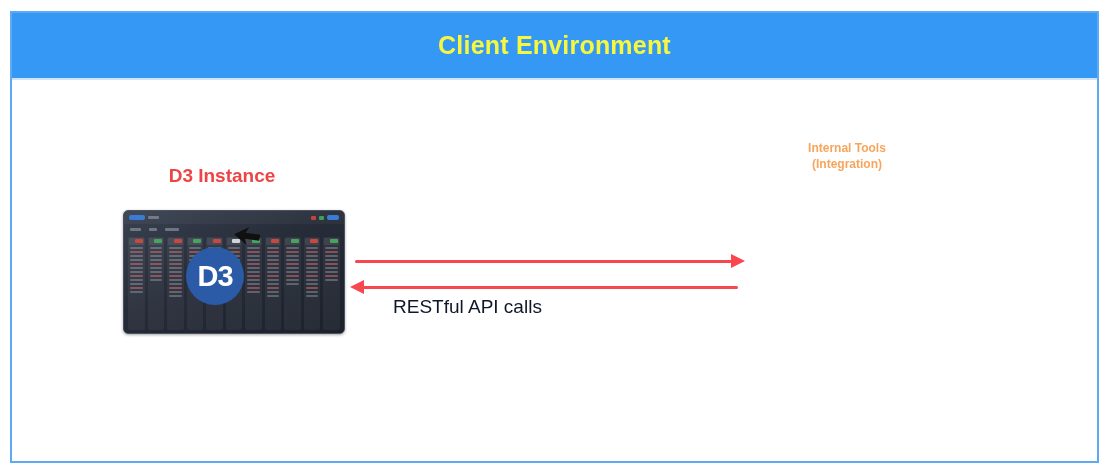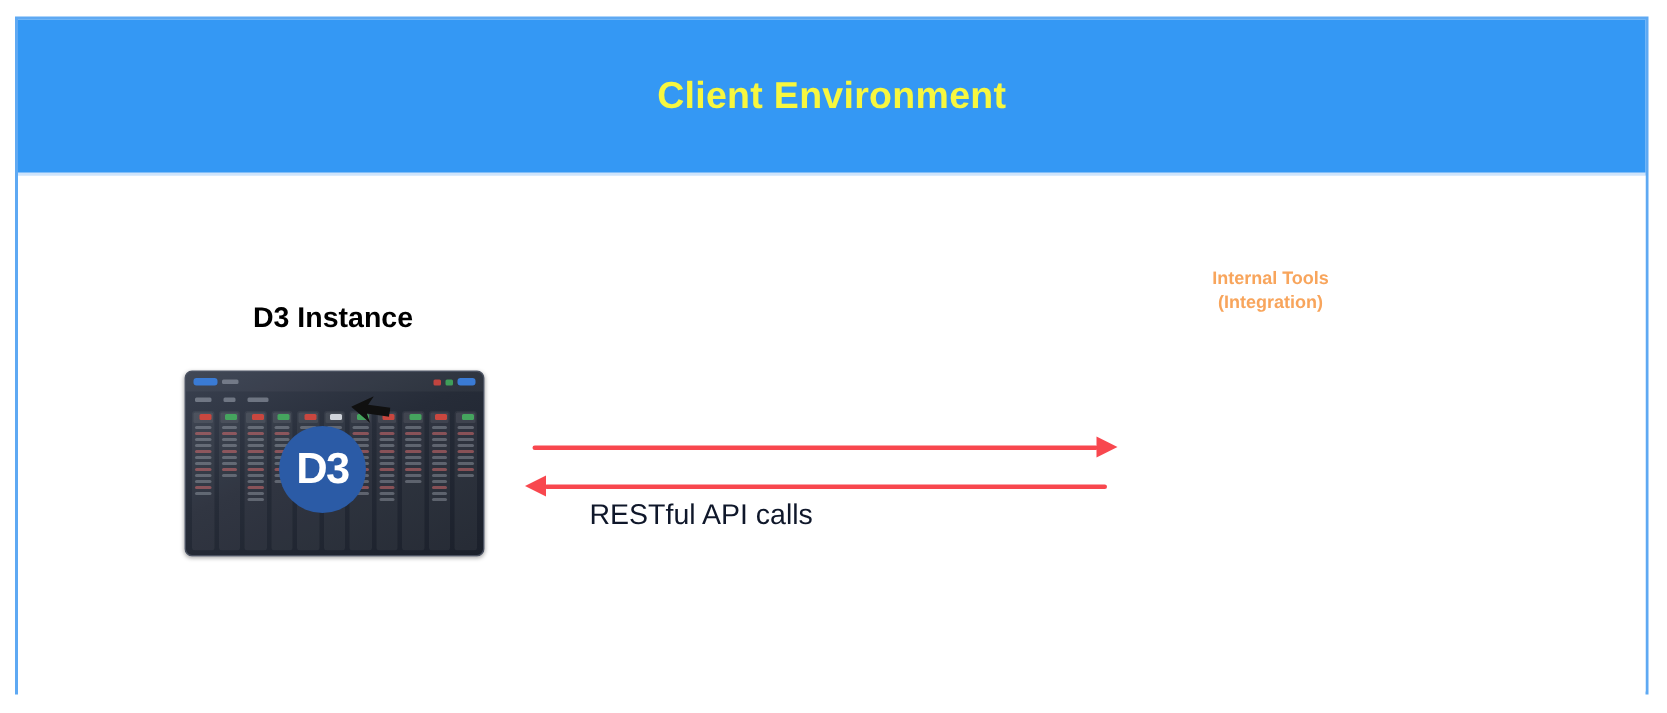--- a/index.html
+++ b/index.html
@@ -1,30 +1,30 @@
 <!DOCTYPE html>
 <html><head>
 <meta charset="utf-8">
 <style>
   * { margin:0; padding:0; box-sizing:border-box; }
   html,body { width:1111px; height:475px; background:#ffffff; overflow:hidden;
               font-family:"Liberation Sans", sans-serif; }
 
   .frame { position:absolute; left:10px; top:11px; width:1089px; height:452px;
            border:2px solid #5ea9f3; background:#ffffff; }
-  .frame-header { height:104px; background:#3498f4; border-bottom:2px solid #cfe4fb;
+  .frame-header { height:67px; background:#3498f4; border-bottom:2px solid #cfe4fb;
                   display:flex; align-items:center; justify-content:center; }
   .frame-title { color:#f7f73f; font-size:25px; font-weight:bold; letter-spacing:0.2px; }
   .frame-body { position:relative; width:100%; height:calc(100% - 90px); background:#ffffff; }
 
   
   .d3-label { position:absolute; left:60px; top:85px; width:300px; text-align:center;
-              color:#000000; font-size:19px; font-weight:bold; }
-
-  .dashboard { position:absolute; left:111px; top:130px; width:200px; height:124px;
+              color:#ef4444; font-size:19px; font-weight:bold; }
+
+  .dashboard { position:absolute; left:111px; top:130px; width:222px; height:124px;
                border-radius:5px; border:1px solid #4a5160;
                background:linear-gradient(155deg,#3a4150 0%, #262c38 45%, #1b202b 100%);
                box-shadow:0 1px 3px rgba(0,0,0,.35); overflow:hidden; }
   .dash-topbar { display:flex; align-items:center; height:13px; padding:0 5px; gap:3px;
                  background:rgba(255,255,255,0.04); }
   .pill-blue { width:16px; height:5px; border-radius:2px; background:#3a7bd5; display:inline-block; }
   .dash-dash { width:11px; height:3px; border-radius:1px; background:rgba(160,168,180,.55); display:inline-block; }
   .dash-spacer { flex:1; }
   .sq { width:5px; height:4px; border-radius:1px; display:inline-block; }
   .sq-red { background:#c0443f; }

